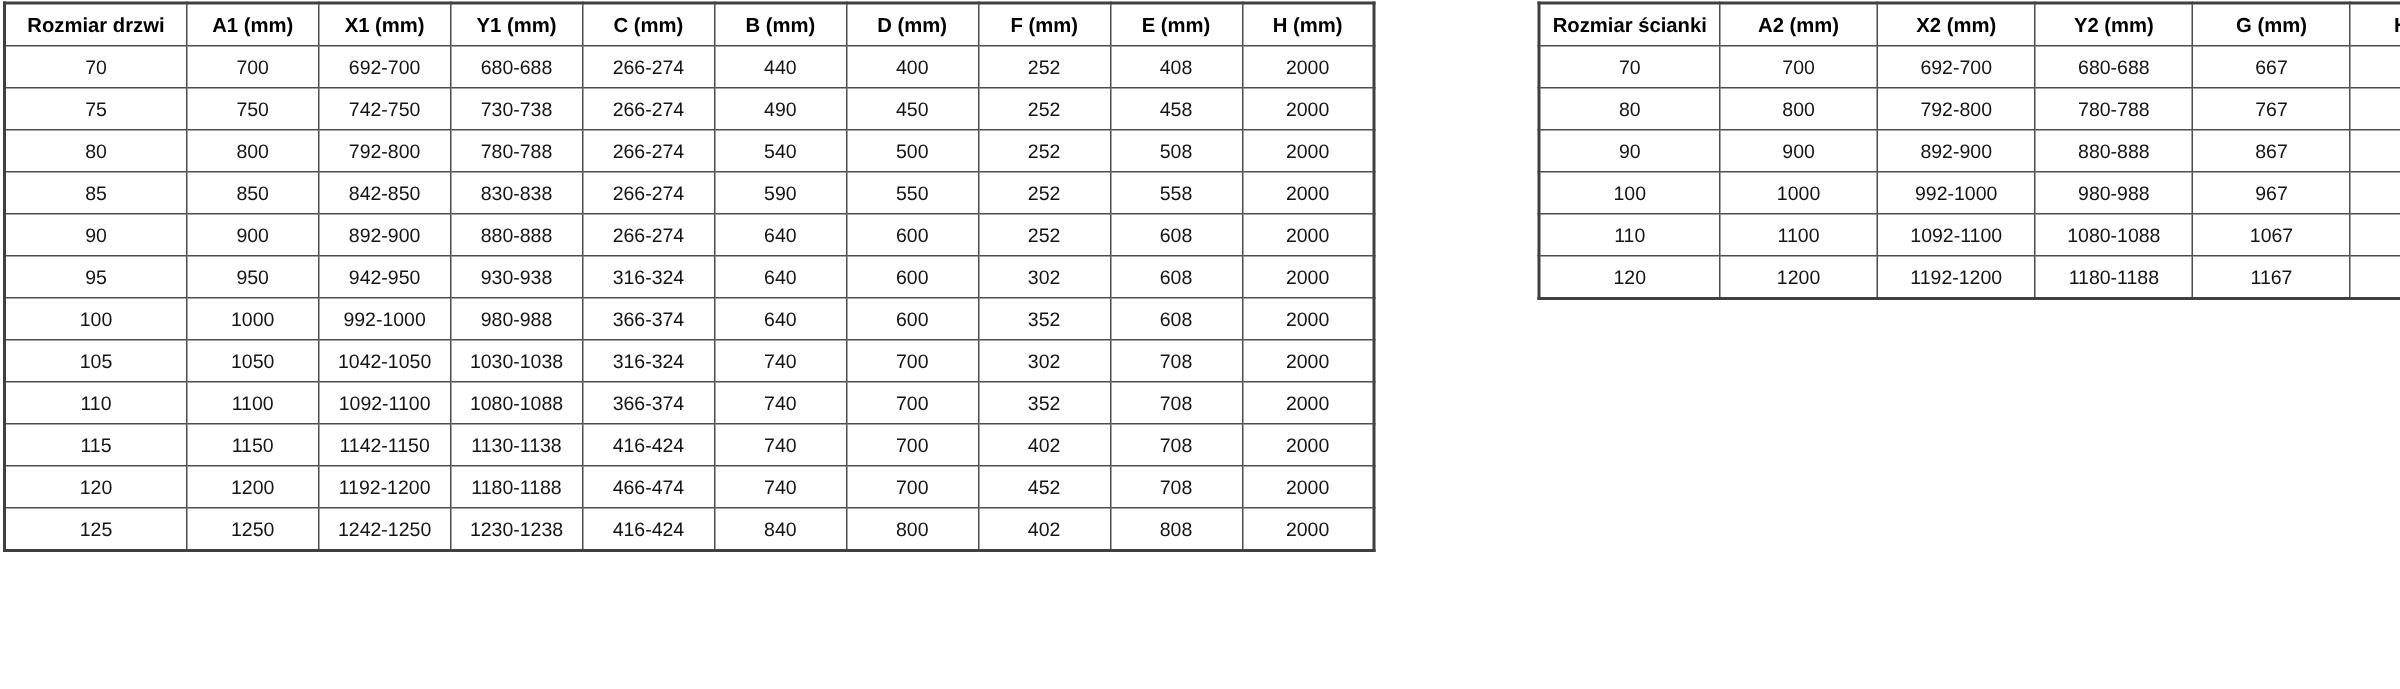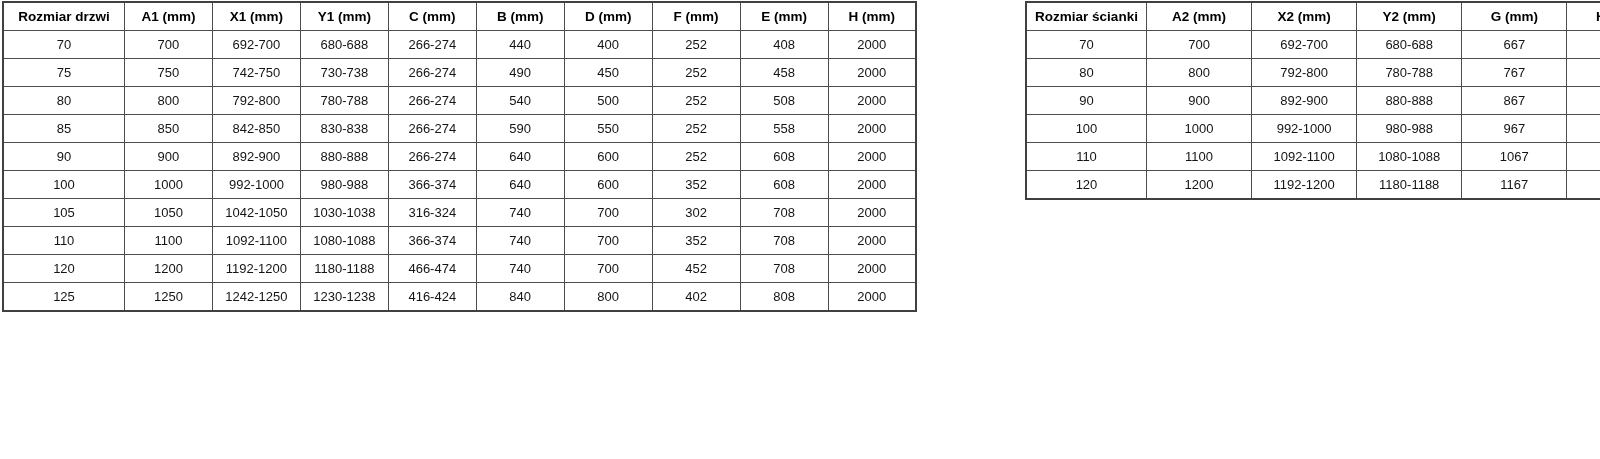--- a/index.html
+++ b/index.html
@@ -131,20 +131,32 @@
           <td>892-900</td>
           <td>880-888</td>
           <td>266-274</td>
           <td>640</td>
           <td>600</td>
           <td>252</td>
           <td>608</td>
           <td>2000</td>
         </tr>
         <tr>
+          <td>95</td>
+          <td>950</td>
+          <td>942-950</td>
+          <td>930-938</td>
+          <td>316-324</td>
+          <td>640</td>
+          <td>600</td>
+          <td>302</td>
+          <td>608</td>
+          <td>2000</td>
+        </tr>
+        <tr>
           <td>100</td>
           <td>1000</td>
           <td>992-1000</td>
           <td>980-988</td>
           <td>366-374</td>
           <td>640</td>
           <td>600</td>
           <td>352</td>
           <td>608</td>
           <td>2000</td>
@@ -167,20 +179,32 @@
           <td>1092-1100</td>
           <td>1080-1088</td>
           <td>366-374</td>
           <td>740</td>
           <td>700</td>
           <td>352</td>
           <td>708</td>
           <td>2000</td>
         </tr>
         <tr>
+          <td>115</td>
+          <td>1150</td>
+          <td>1142-1150</td>
+          <td>1130-1138</td>
+          <td>416-424</td>
+          <td>740</td>
+          <td>700</td>
+          <td>402</td>
+          <td>708</td>
+          <td>2000</td>
+        </tr>
+        <tr>
           <td>120</td>
           <td>1200</td>
           <td>1192-1200</td>
           <td>1180-1188</td>
           <td>466-474</td>
           <td>740</td>
           <td>700</td>
           <td>452</td>
           <td>708</td>
           <td>2000</td>

